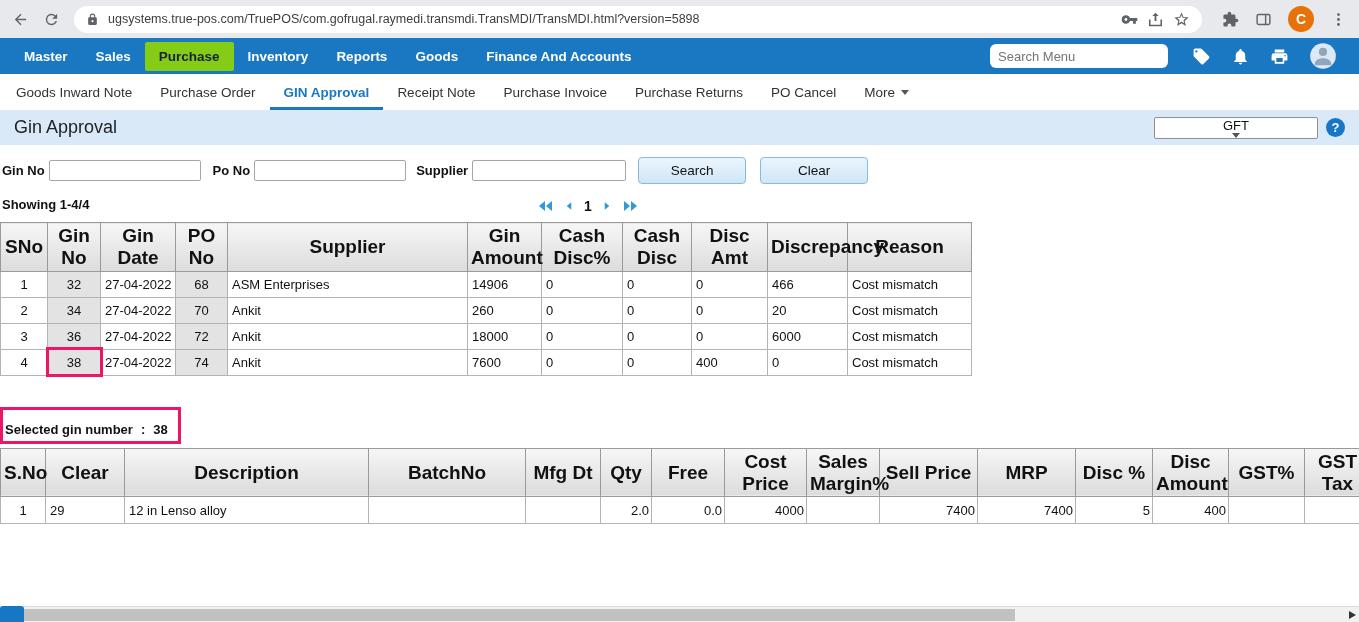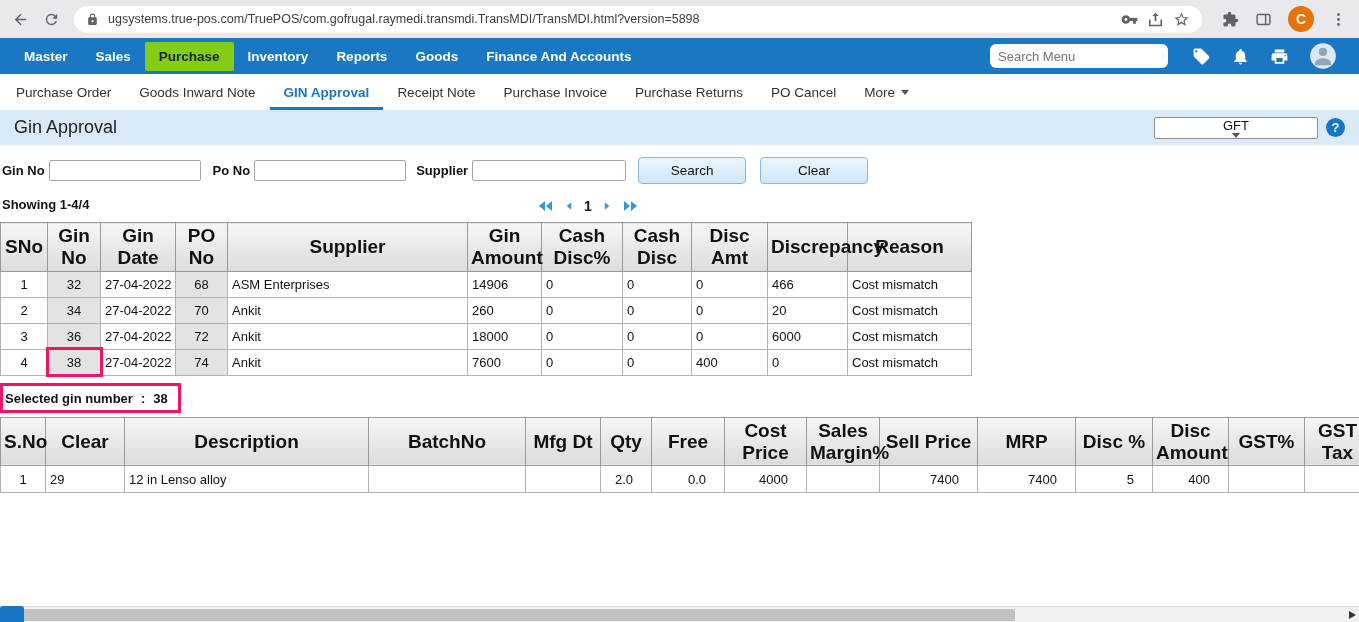--- a/index.html
+++ b/index.html
@@ -56,27 +56,27 @@
   table { border-collapse:collapse; table-layout:fixed; }
   th { background:linear-gradient(#f6f6f6,#dcdcdc); border:1px solid #9a9a9a; font-size:19px; font-weight:bold; padding:2px 3px; color:#111; text-align:center; vertical-align:middle; line-height:1.15; }
   td { border:1px solid #b3b3b3; font-size:13px; padding:2px 4px; color:#111; overflow:hidden; white-space:nowrap; }
   #gin-table { width:971px; margin-top:5px; }
   #gin-table th { height:28px; }
   #gin-table td { height:26px; }
   #gin-table td:nth-child(1), #gin-table td:nth-child(3) { text-align:center; }
   #gin-table td:nth-child(2), #gin-table td:nth-child(4) { background:#e3e3e3; text-align:center; }
   #gin-table tbody tr:nth-child(4) td:nth-child(2) { outline:3px solid #ed1566; outline-offset:-1px; }
   .selected-gin { margin-top:7px; }
-  .selected-box { display:inline-flex; align-items:flex-start; border:3px solid #ed1566; padding:5px 10px 4px 2px; font-size:13px; font-weight:bold; gap:8px; }
+  .selected-box { display:inline-flex; align-items:flex-start; border:3px solid #ed1566; padding:12px 10px 4px 2px; font-size:13px; font-weight:bold; gap:8px;margin-top:24px; }
   .items-wrap { width:1359px; overflow:hidden; margin-top:4px; }
   #items-table { width:1370px; }
   #items-table th { height:34px; }
   #items-table td { height:27px; }
   #items-table td:nth-child(1) { text-align:center; }
-  #items-table td:nth-child(n+6):nth-child(-n+14) { text-align:right; padding-right:18px; }
+  #items-table td:nth-child(n+6):nth-child(-n+14) { text-align:right; padding-right:2px; }
   
   .hscroll { position:absolute; left:0; bottom:0; width:1359px; height:16px; background:#f1f1f1; border-top:1px solid #dcdcdc; }
   .hscroll-thumb { position:absolute; left:0; top:2px; width:1015px; height:12px; background:#c1c1c1; }
   .hscroll-arrow { position:absolute; right:3px; top:4px; width:0; height:0; border-top:4px solid transparent; border-bottom:4px solid transparent; border-left:7px solid #333; }
   .corner-widget { position:absolute; left:0; bottom:0; width:24px; height:16px; background:#1877c5; border-radius:3px 3px 0 0; z-index:5; }
 </style>
 </head>
 <body>
 
 <div class="browser-bar">
@@ -166,22 +166,22 @@
     <span class="bicon avatar">
       <svg viewBox="0 0 24 24">
           <circle cx="12" cy="12" r="11" fill="#dce9f5"></circle>
           <path d="M12 12a3.5 3.5 0 1 0-3.5-3.5A3.5 3.5 0 0 0 12 12zm0 2c-3 0-7 1.5-7 4.5V20h14v-1.5c0-3-4-4.5-7-4.5z" fill="#90a7bb"></path>
         </svg>
     </span>
   </span>
 </div>
 
 <div class="sub-nav">
+  <span class="sub-item">Goods Inward Note</span>
   <span class="sub-item">Purchase Order</span>
-  <span class="sub-item">Goods Inward Note</span>
   <span class="sub-item active">GIN Approval</span>
   <span class="sub-item">Receipt Note</span>
   <span class="sub-item">Purchase Invoice</span>
   <span class="sub-item">Purchase Returns</span>
   <span class="sub-item">PO Cancel</span>
   <span class="sub-item">
     <span>More</span>
     <span class="caret-down"></span>
   </span>
 </div>

